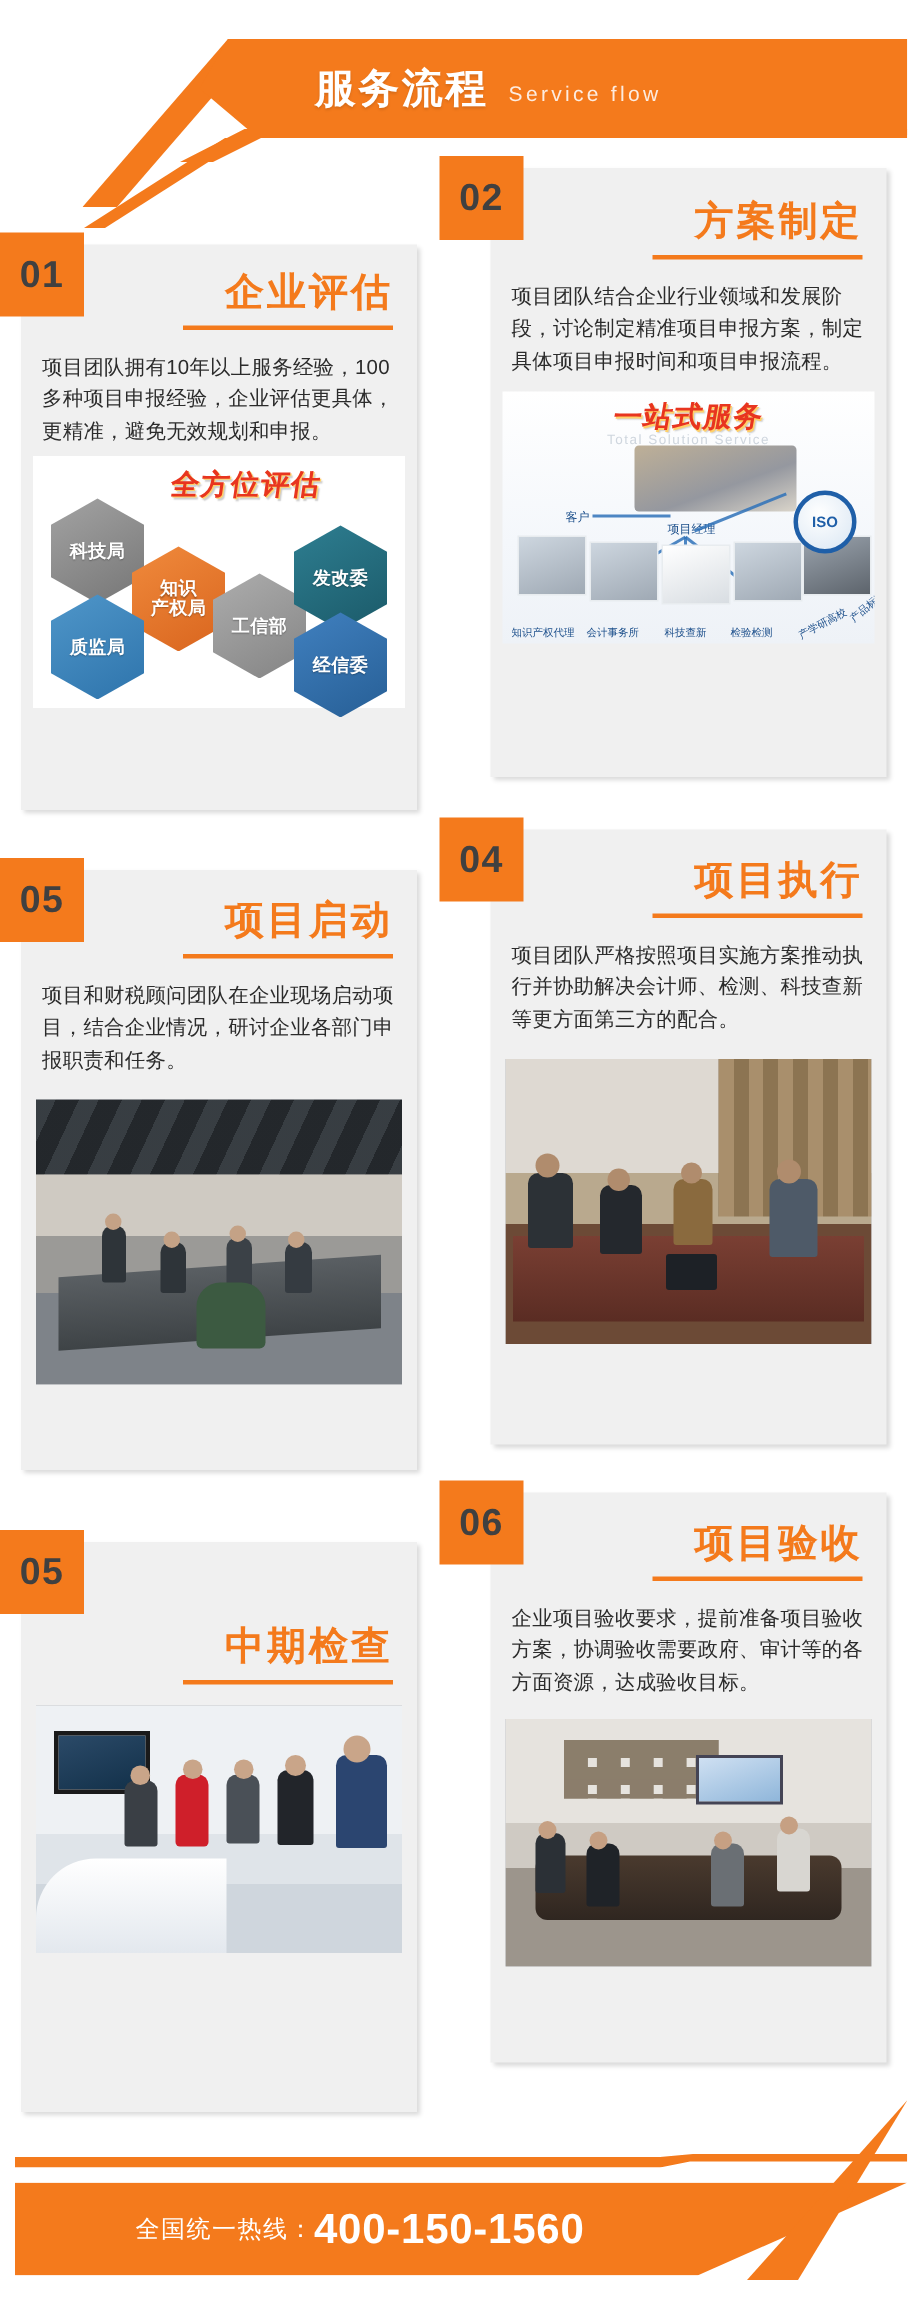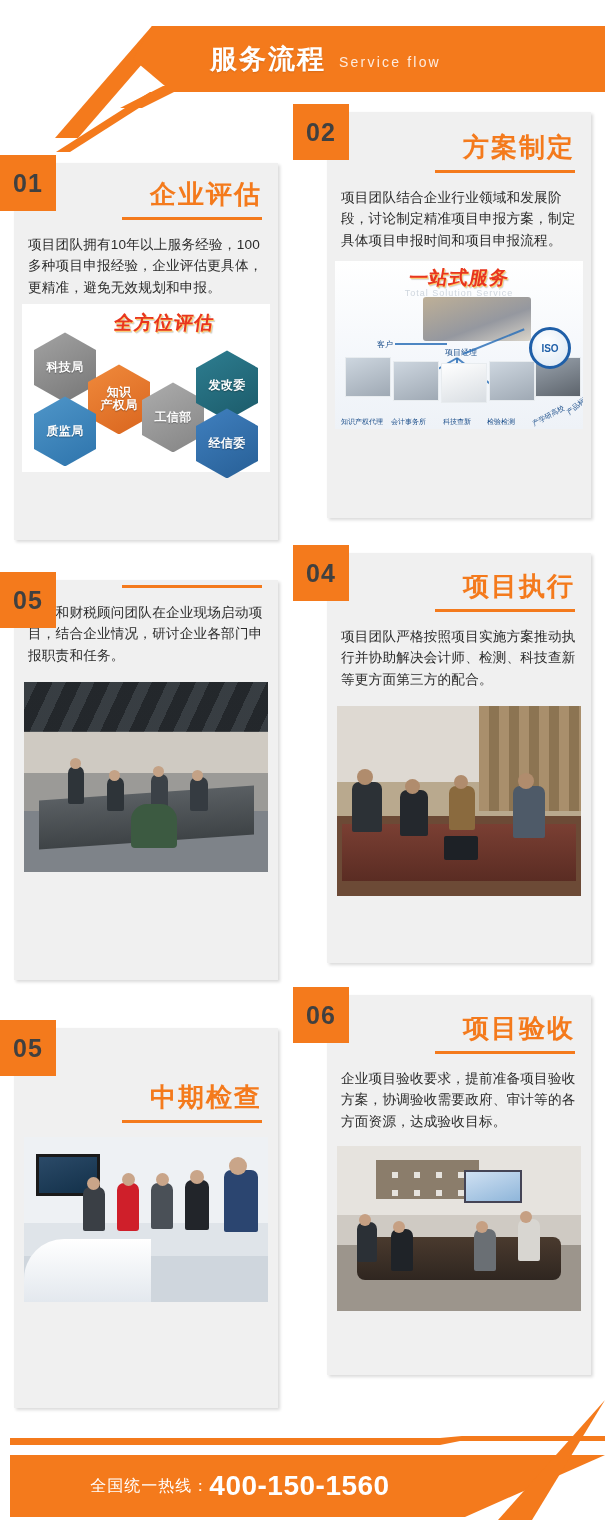--- a/index.html
+++ b/index.html
@@ -272,20 +272,21 @@
         <span class="svc-lbl" style="left:108px; bottom:0; font-size:7px;">科技查新</span>
         <span class="svc-lbl" style="left:152px; bottom:0; font-size:7px;">检验检测</span>
         <span class="svc-lbl" style="left:196px; bottom:6px; font-size:7px; transform:rotate(-28deg);">产学研高校</span>
         <span class="svc-lbl" style="left:228px; bottom:22px; font-size:7px; transform:rotate(-40deg);">产品标准推广</span>
       </div>
     </div>
   </div>
   <div class="badge" style="left:293px; top:104px;">02</div>
 
   <div class="card left" style="top:580px; height:400px;">
+    <div class="card-title" style="padding-top:16px;">项目启动</div>
     <div class="title-underline"></div>
     <div class="card-body">项目和财税顾问团队在企业现场启动项目，结合企业情况，研讨企业各部门申报职责和任务。</div>
     <div class="card-photo" style="height:190px; margin-top:16px;">
       <div class="photo-meet">
         <div class="ceil"></div>
         <div class="tbl"></div>
         <div class="person" style="left:18%; top:44%; width:16px; height:38px;"></div>
         <div class="person head" style="left:19%; top:40%; width:11px; height:11px;"></div>
         <div class="person" style="left:34%; top:50%; width:17px; height:34px;"></div>
         <div class="person head" style="left:35%; top:46%; width:11px; height:11px;"></div>

